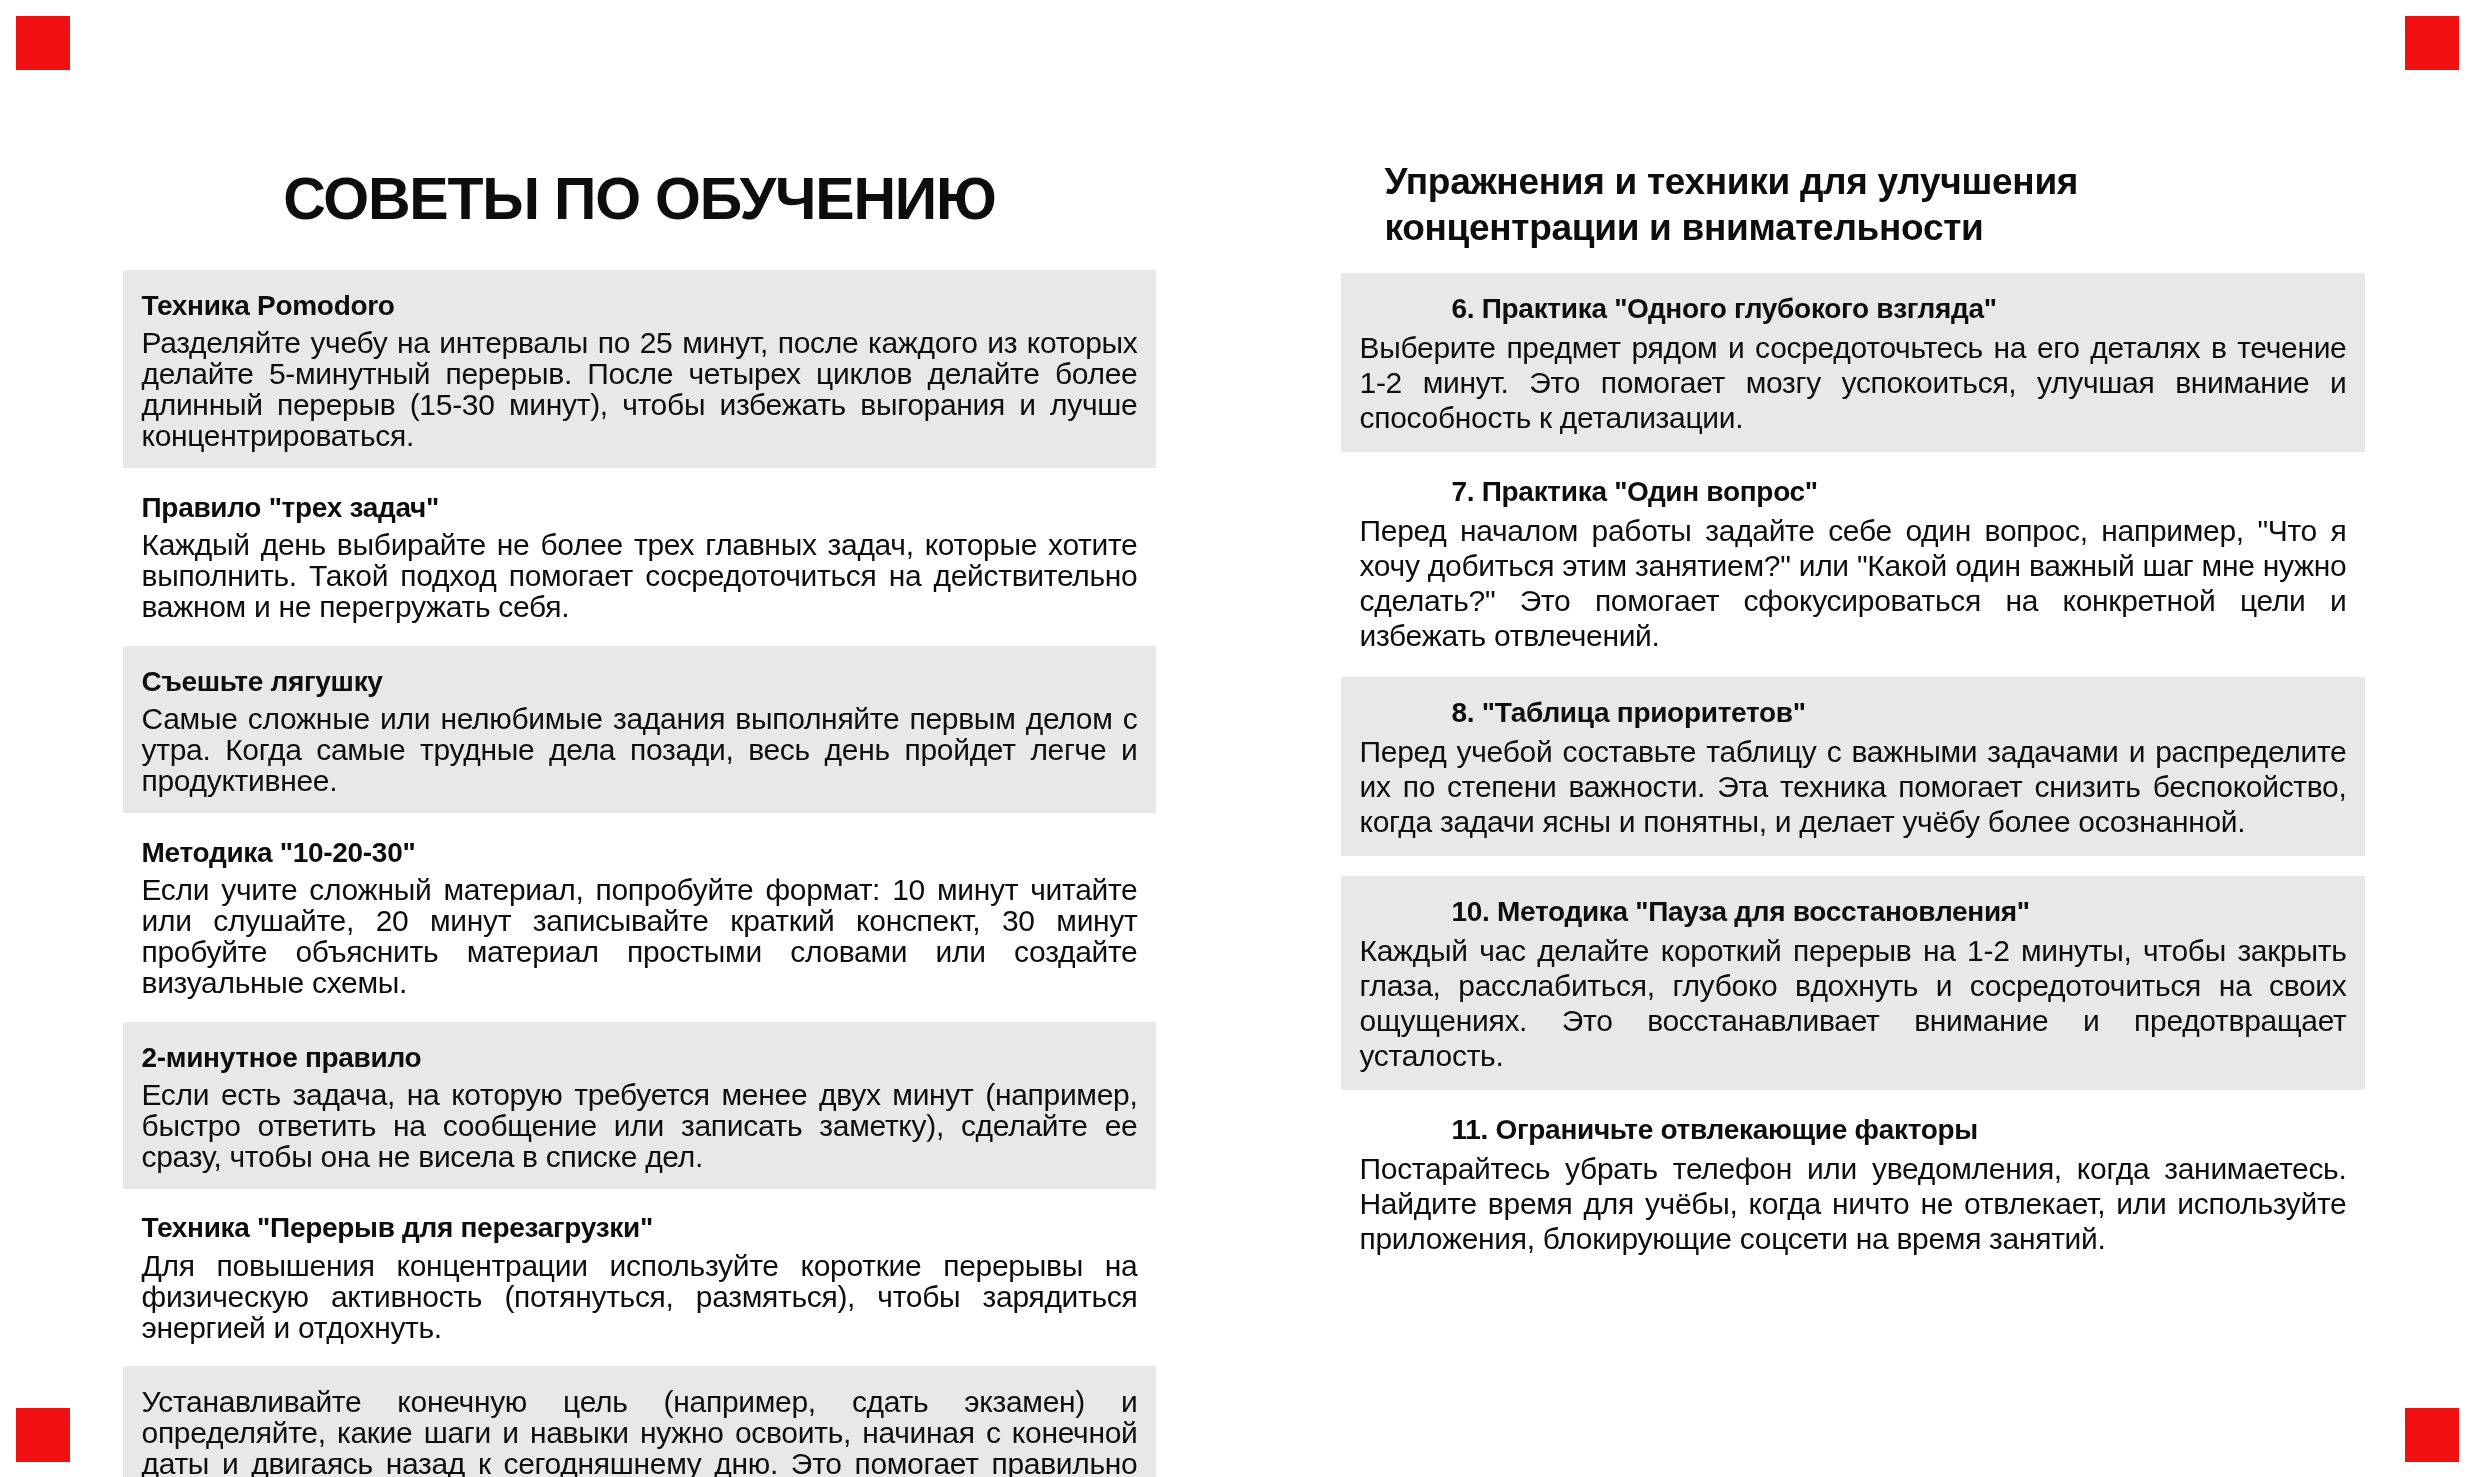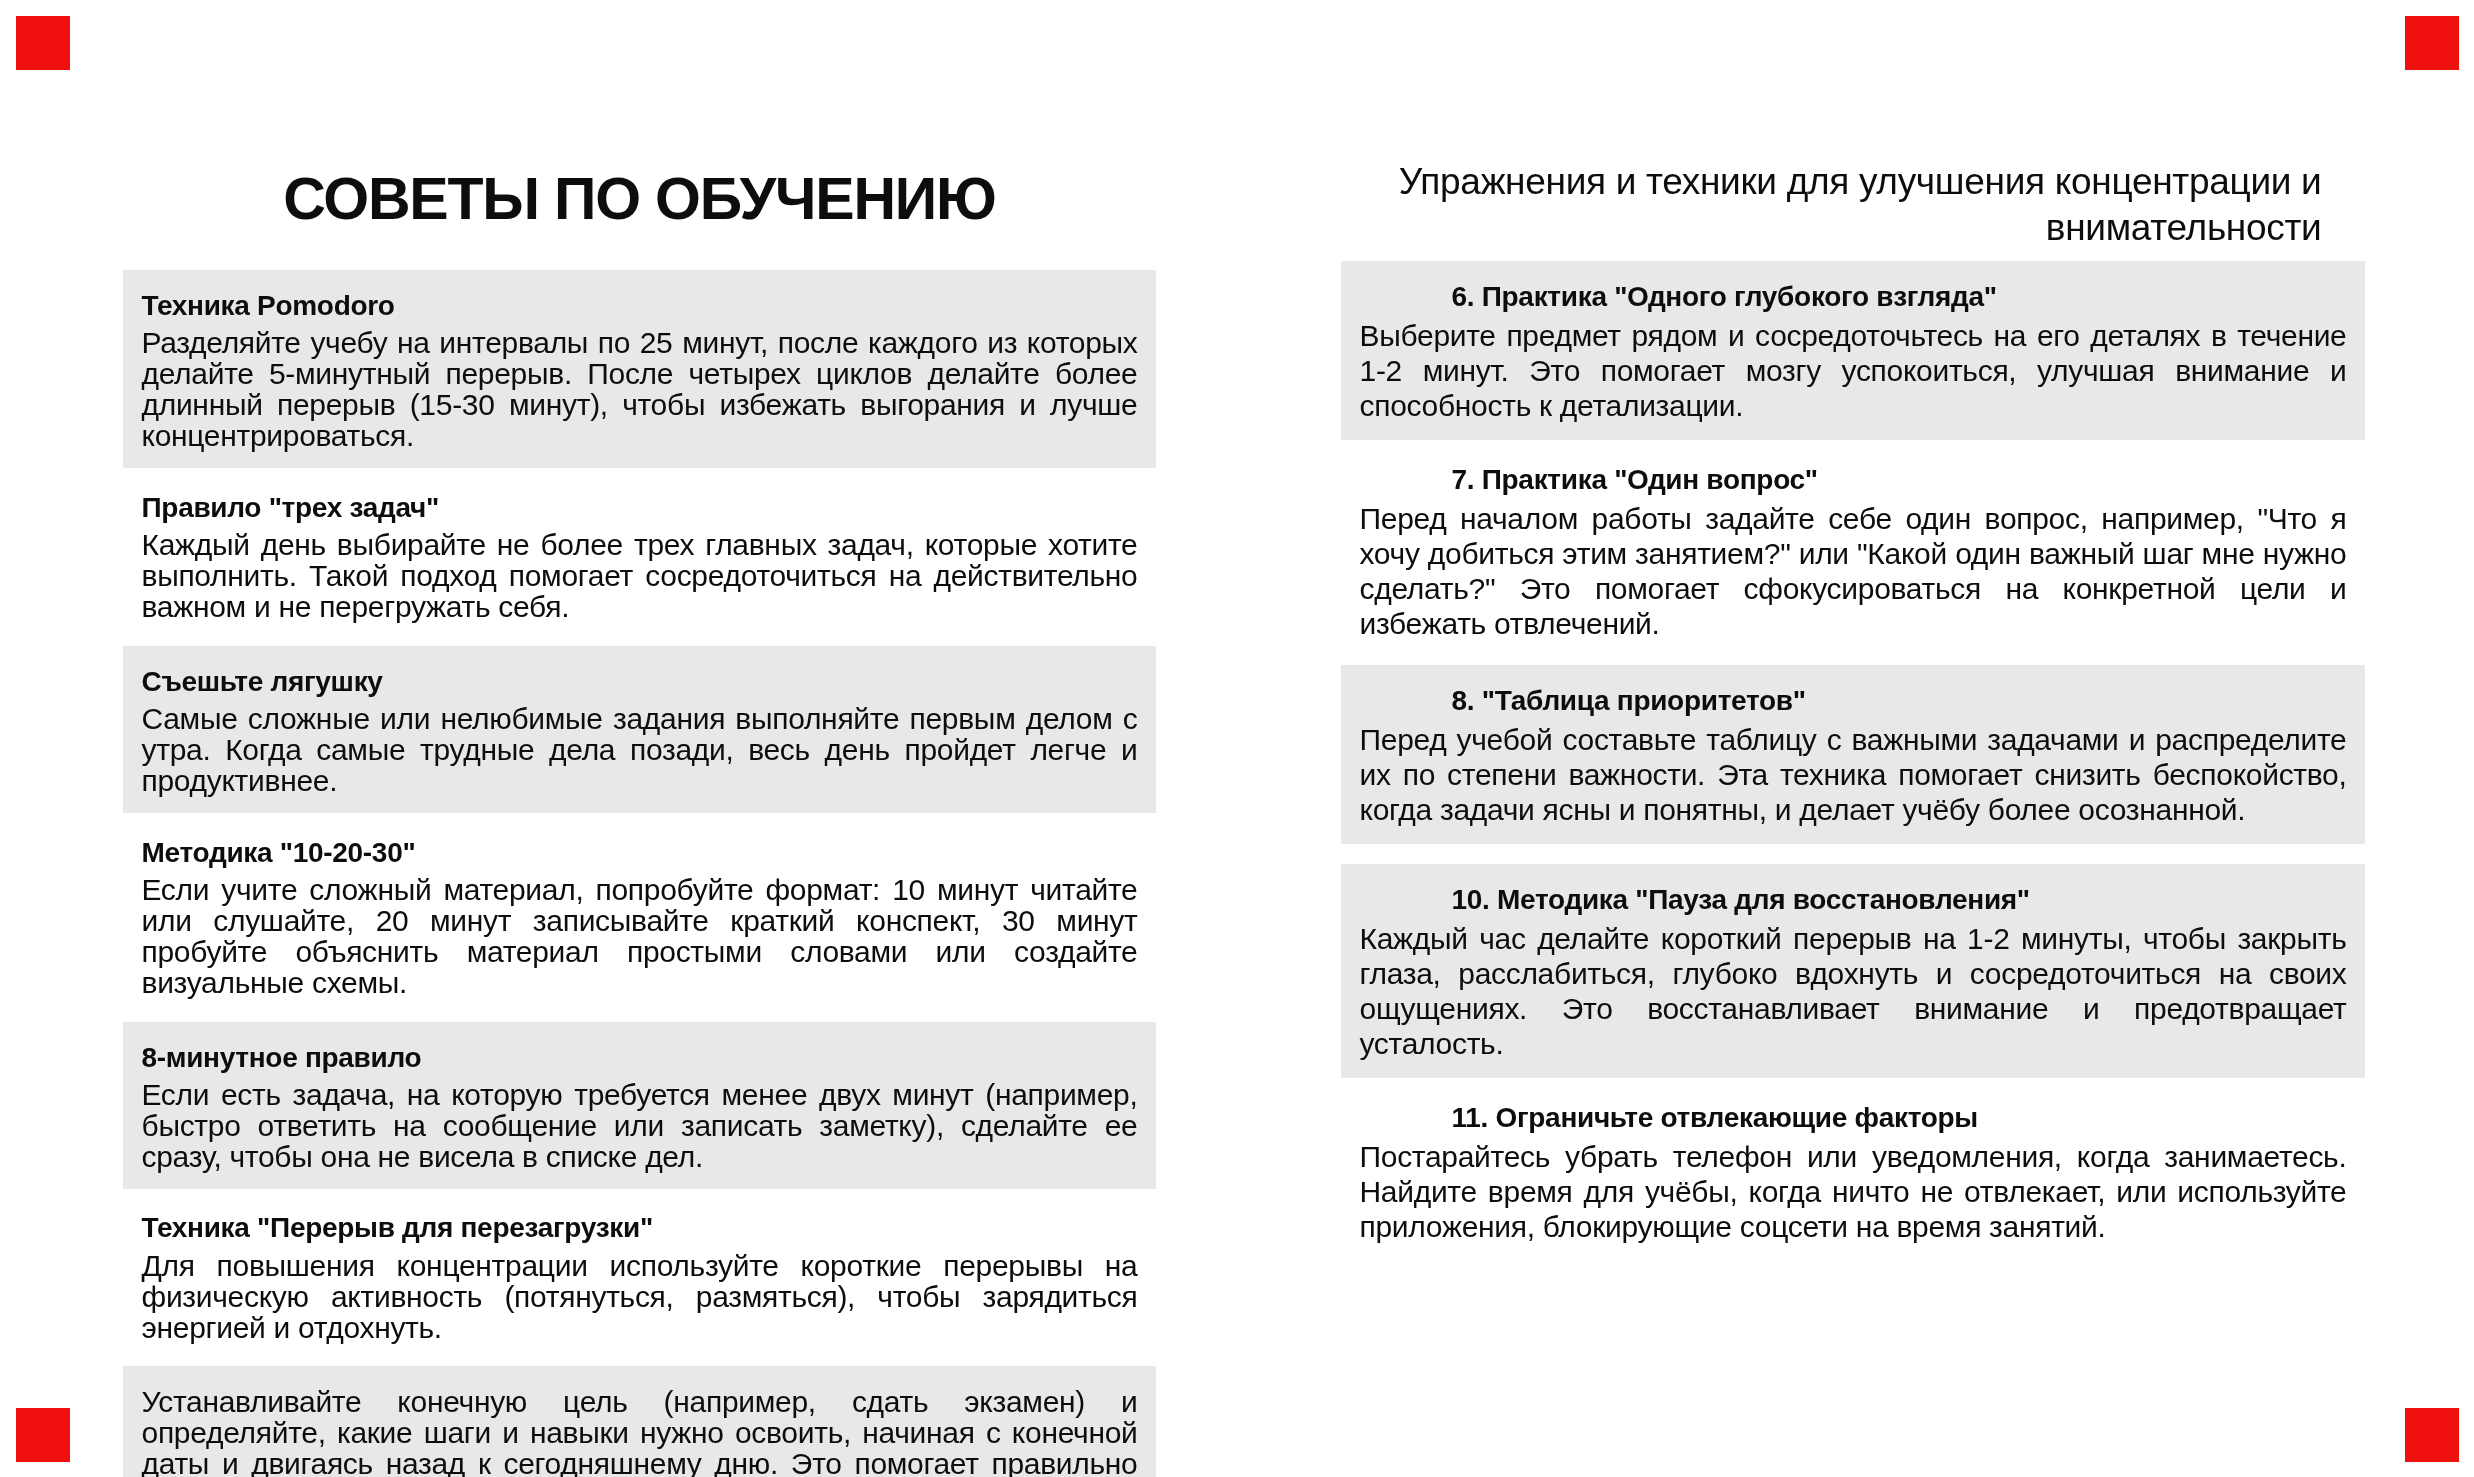--- a/index.html
+++ b/index.html
@@ -26,24 +26,24 @@
   .col-left{left:123px;width:1033px;}
   .col-right{left:1341px;width:1024px;}
 
   .title-left{
     margin-top:165px;margin-bottom:37px;
     text-align:center;
     font-size:59px;font-weight:bold;letter-spacing:-1.2px;
     white-space:nowrap;
   }
   .title-right{
-    margin:159px auto 10px auto;
+    margin:159px auto 22px auto;
     max-width:937px;
-    text-align:right;
-    font-size:37px;font-weight:normal;letter-spacing:-0.3px;
+    text-align:left;
+    font-size:37px;font-weight:bold;letter-spacing:-0.3px;
     line-height:46px;
   }
 
   .block{
     padding:20px 18.5px 17px 18.5px;
     margin-bottom:20px;
   }
   .block.shaded{background:var(--block_gray,#e8e8e8);}
   .block:not(.shaded){padding-top:3.7px;padding-bottom:3.7px;}
 
@@ -87,21 +87,21 @@
       <h3 class="block-heading">Съешьте лягушку</h3>
       <p class="block-body">Самые сложные или нелюбимые задания выполняйте первым делом с утра. Когда самые трудные дела позади, весь день пройдет легче и продуктивнее.</p>
     </section>
 
     <section class="block">
       <h3 class="block-heading">Методика "10-20-30"</h3>
       <p class="block-body">Если учите сложный материал, попробуйте формат: 10 минут читайте или слушайте, 20 минут записывайте краткий конспект, 30 минут пробуйте объяснить материал простыми словами или создайте визуальные схемы.</p>
     </section>
 
     <section class="block shaded">
-      <h3 class="block-heading">8-минутное правило</h3>
+      <h3 class="block-heading">2-минутное правило</h3>
       <p class="block-body">Если есть задача, на которую требуется менее двух минут (например, быстро ответить на сообщение или записать заметку), сделайте ее сразу, чтобы она не висела в списке дел.</p>
     </section>
 
     <section class="block">
       <h3 class="block-heading">Техника "Перерыв для перезагрузки"</h3>
       <p class="block-body">Для повышения концентрации используйте короткие перерывы на физическую активность (потянуться, размяться), чтобы зарядиться энергией и отдохнуть.</p>
     </section>
 
     <section class="block shaded">
       <p class="block-body">Устанавливайте конечную цель (например, сдать экзамен) и определяйте, какие шаги и навыки нужно освоить, начиная с конечной даты и двигаясь назад к сегодняшнему дню. Это помогает правильно распределить время для подготовки.</p>

